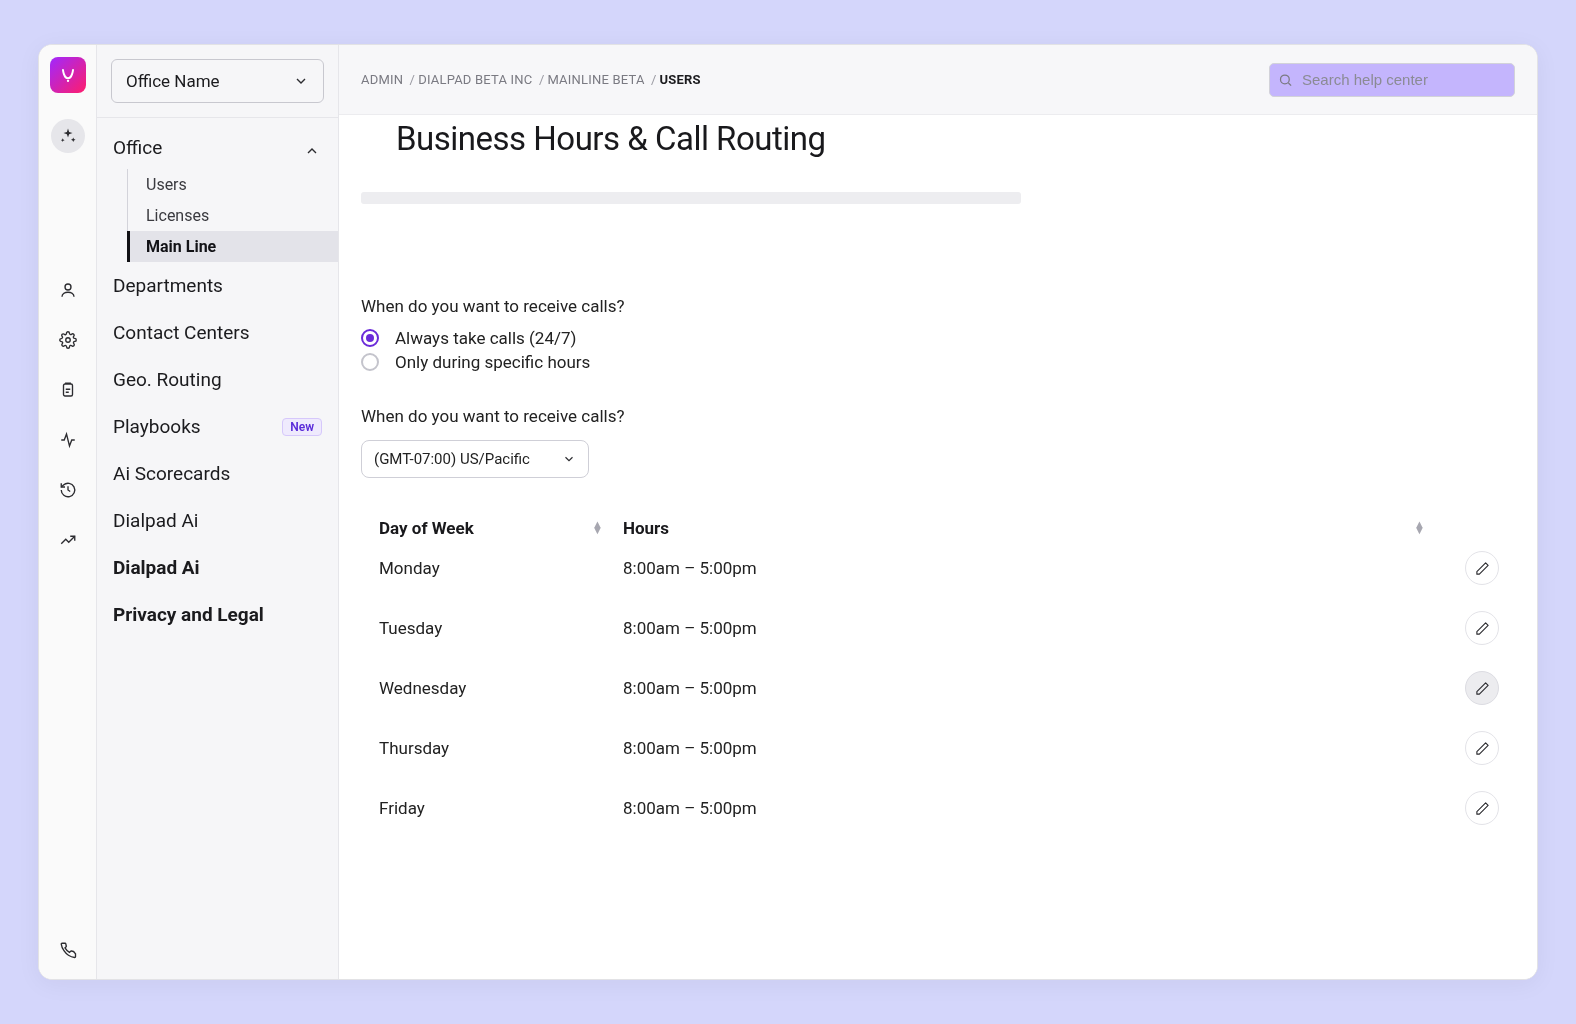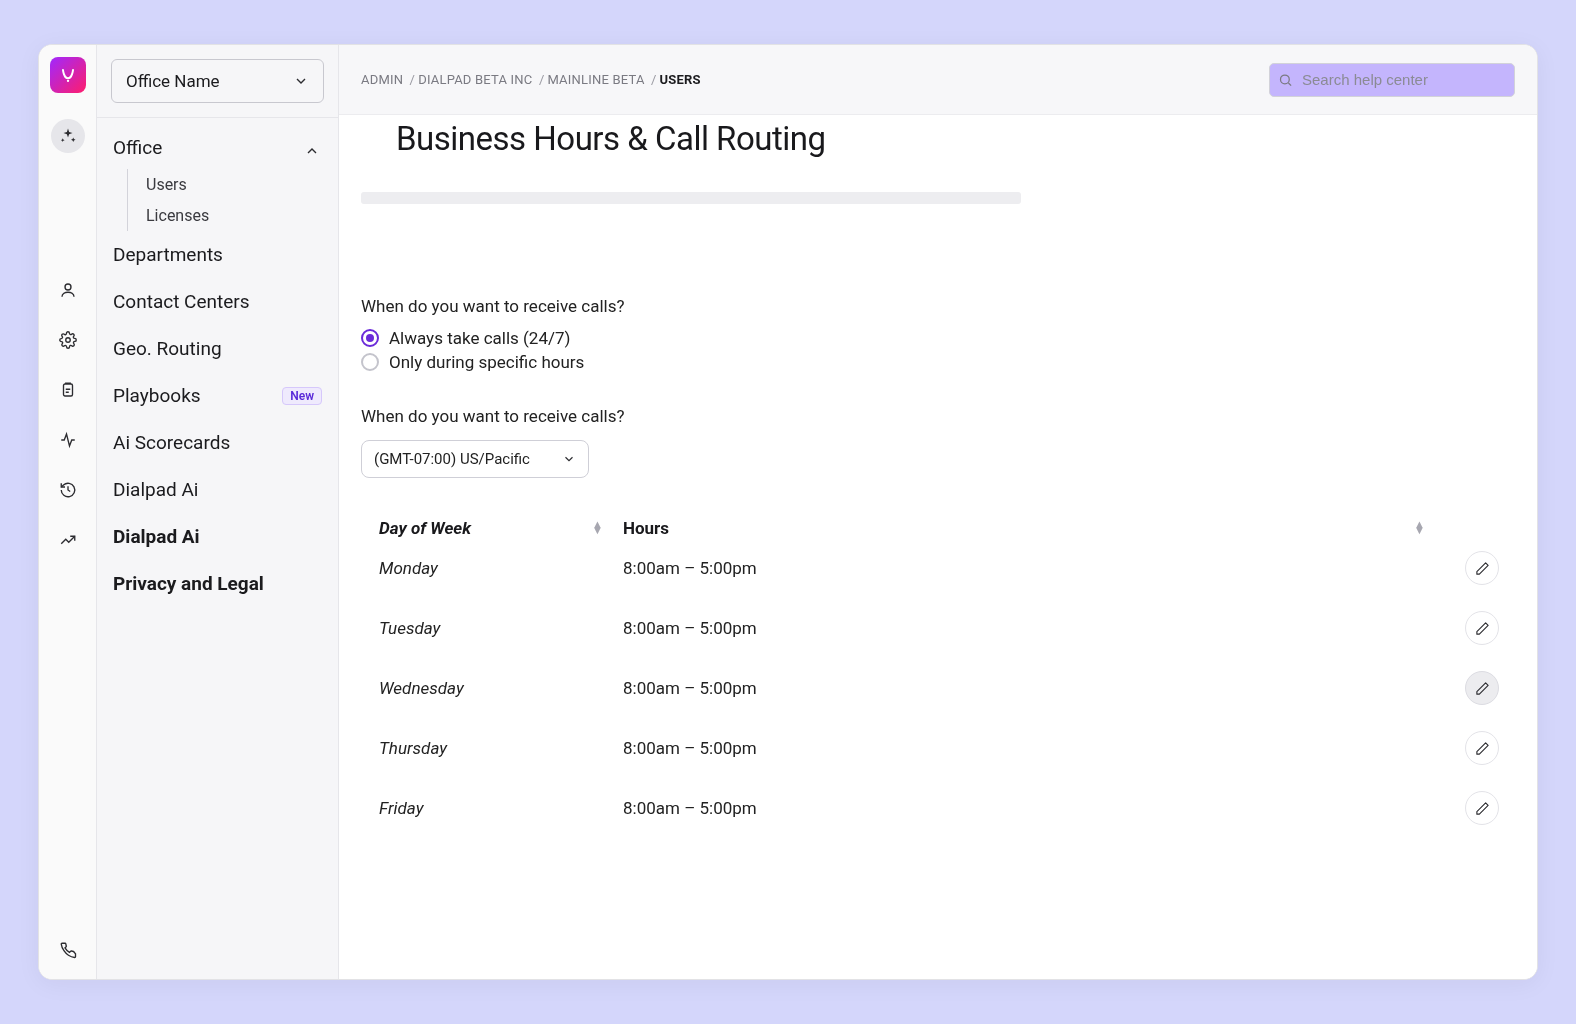--- a/index.html
+++ b/index.html
@@ -227,21 +227,21 @@
     font-size: 17px;
     color: #222;
     margin-top: 92px;
   }
   .radio-group {
     margin-top: 10px;
   }
   .radio-row {
     display: flex;
     align-items: center;
-    gap: 10px;
+    gap: 16px;
     font-size: 17px;
     color: #222;
     padding: 2px 0;
     cursor: pointer;
   }
   .radio {
     width: 18px; height: 18px;
     border-radius: 50%;
     border: 2px solid #c4c4cc;
     display: inline-flex;
@@ -276,21 +276,21 @@
     margin-top: 40px;
     width: 100%;
   }
   .ht-head {
     display: flex;
     align-items: center;
     font-size: 17px;
     font-weight: 700;
     color: #19191c;
   }
-  .col-day { width: 262px; padding-left: 18px; display: flex; align-items: center; gap: 14px; font-style: italic; }
+  .col-day { width: 262px; padding-left: 18px; display: flex; align-items: center; gap: 14px; }
   .col-hours { flex: 1; display: flex; align-items: center; gap: 24px; }
   .col-act { width: 70px; display: flex; justify-content: flex-end; padding-right: 16px; }
   .sort-icon { color: #a7a7b0; font-size: 11px; display: flex; flex-direction: column; line-height: 6px; margin-left: auto; margin-right: 20px;}
   .ht-row {
     display: flex;
     align-items: center;
     height: 60px;
     font-size: 17px;
     color: #222;
   }
@@ -392,20 +392,21 @@
       <span>Office</span>
       <span>
         <svg width="16" height="16" viewBox="0 0 24 24" fill="none" stroke="#2c2c30" stroke-width="2">
             <path d="M6 15l6-6 6 6"></path>
           </svg>
       </span>
     </div>
     <div class="sub-list" id="sub-list">
         <div class="sub-item">Users</div>
         <div class="sub-item">Licenses</div>
+        <div class="sub-item active">Main Line</div>
       </div>
 
     <div id="nav-items">
         <div class="nav-item">
           <span>Departments</span>
         </div>
         <div class="nav-item">
           <span>Contact Centers</span>
         </div>
         <div class="nav-item">

